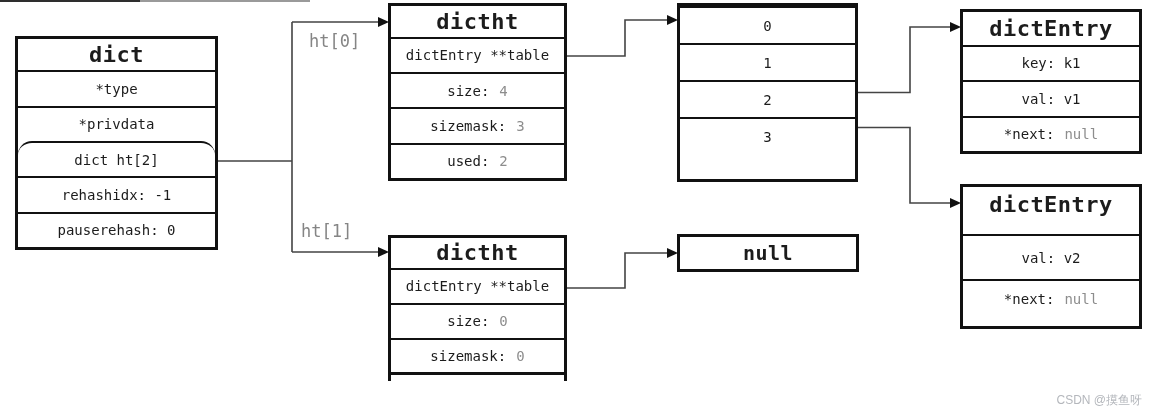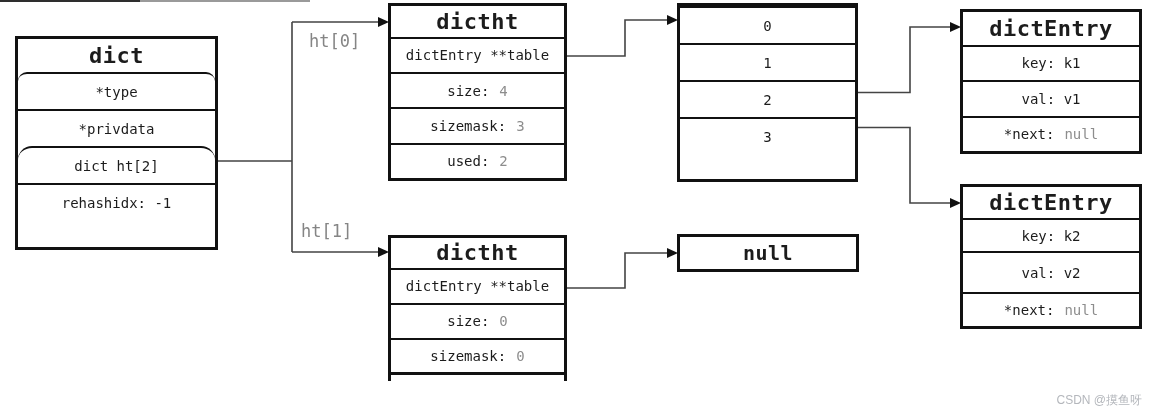--- a/index.html
+++ b/index.html
@@ -68,24 +68,25 @@
       <polygon points="378,247 378,257 389,252"></polygon>
       <polygon points="667,15 667,25 678,20"></polygon>
       <polygon points="950,22 950,32 961,27"></polygon>
       <polygon points="950,198 950,208 961,203"></polygon>
       <polygon points="667,248 667,258 678,253"></polygon>
     </g>
   </svg>
 
   <div class="sbox" style="left:15px;top:36px;width:203px;height:214px;">
     <div class="hdr" style="height:33px;">dict</div>
-    <div class="row" style="height:35px;border-radius:9px;"><span>*type</span></div>
+    <div class="row" style="height:35px;"><span>*type</span></div>
     <div class="row" style="height:35px;"><span>*privdata</span></div>
     <div class="row" style="height:35px;border-radius:14px;"><span>dict ht[2]</span></div>
     <div class="row" style="height:35px;"><span>rehashidx: -1</span></div>
+    <div class="row" style="height:35px;"><span>pauserehash: 0</span></div>
   </div>
 
   <div class="ptr-label" style="left:309px;top:31px;">ht[0]</div>
   <div class="ptr-label" style="left:301px;top:221px;">ht[1]</div>
 
   <div class="sbox" style="left:388px;top:3px;width:179px;height:178px;">
     <div class="hdr" style="height:32px;">dictht</div>
     <div class="row" style="height:35px;"><span>dictEntry **table</span></div>
     <div class="row" style="height:35px;"><span>size:</span><span class="val">4</span></div>
     <div class="row" style="height:35px;"><span>sizemask:</span><span class="val">3</span></div>
@@ -113,20 +114,19 @@
 
   <div class="sbox" style="left:960px;top:9px;width:182px;height:145px;">
     <div class="hdr" style="height:34px;">dictEntry</div>
     <div class="row" style="height:35px;"><span>key: k1</span></div>
     <div class="row" style="height:35px;"><span>val: v1</span></div>
     <div class="row" style="height:35px;"><span>*next:</span><span class="val">null</span></div>
   </div>
 
   <div class="sbox" style="left:960px;top:184px;width:182px;height:145px;">
     <div class="hdr" style="height:34px;">dictEntry</div>
-    <div class="row" style="height:35px;"><span>key: k2</span></div>
-    <div class="row" style="height:43px;"><span>val: v2</span></div>
+    <div class="row" style="height:43px;margin-top:13px;"><span>val: v2</span></div>
     <div class="row" style="height:35px;"><span>*next:</span><span class="val">null</span></div>
   </div>
 
   <div class="watermark" style="right:13px;top:392px;">CSDN @摸鱼呀</div>
 
 </div>
 
 </body></html>

